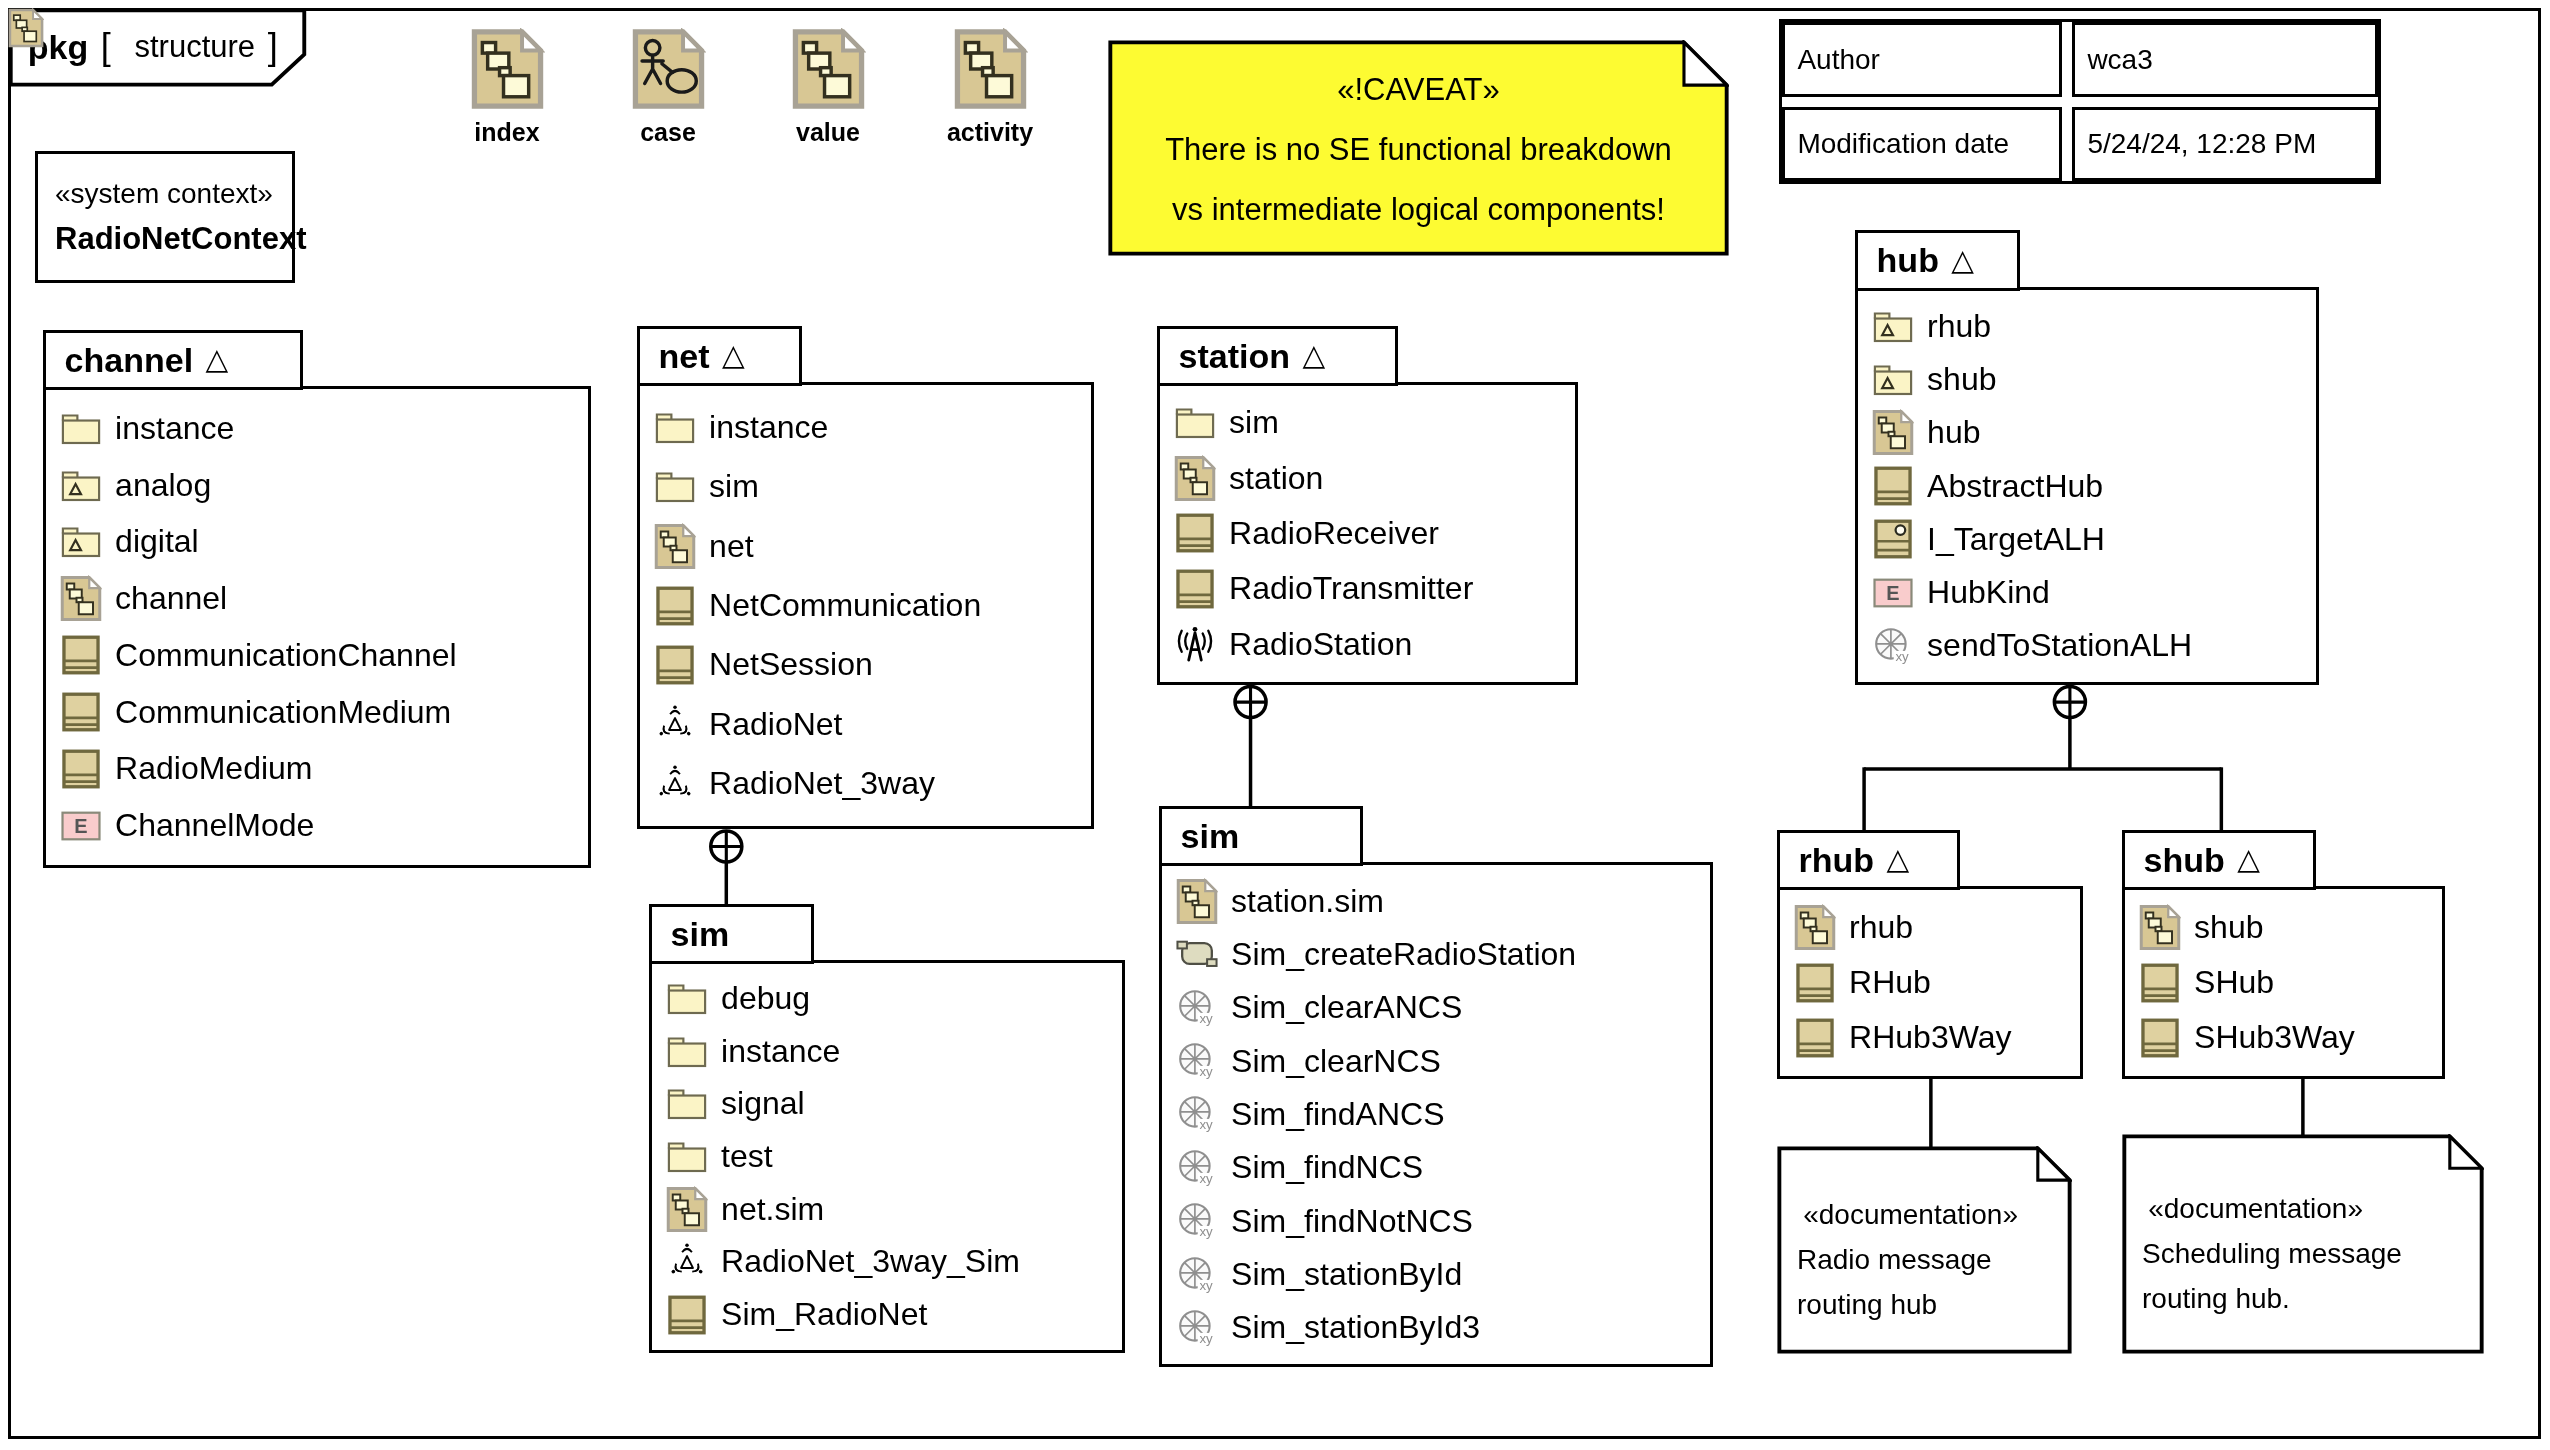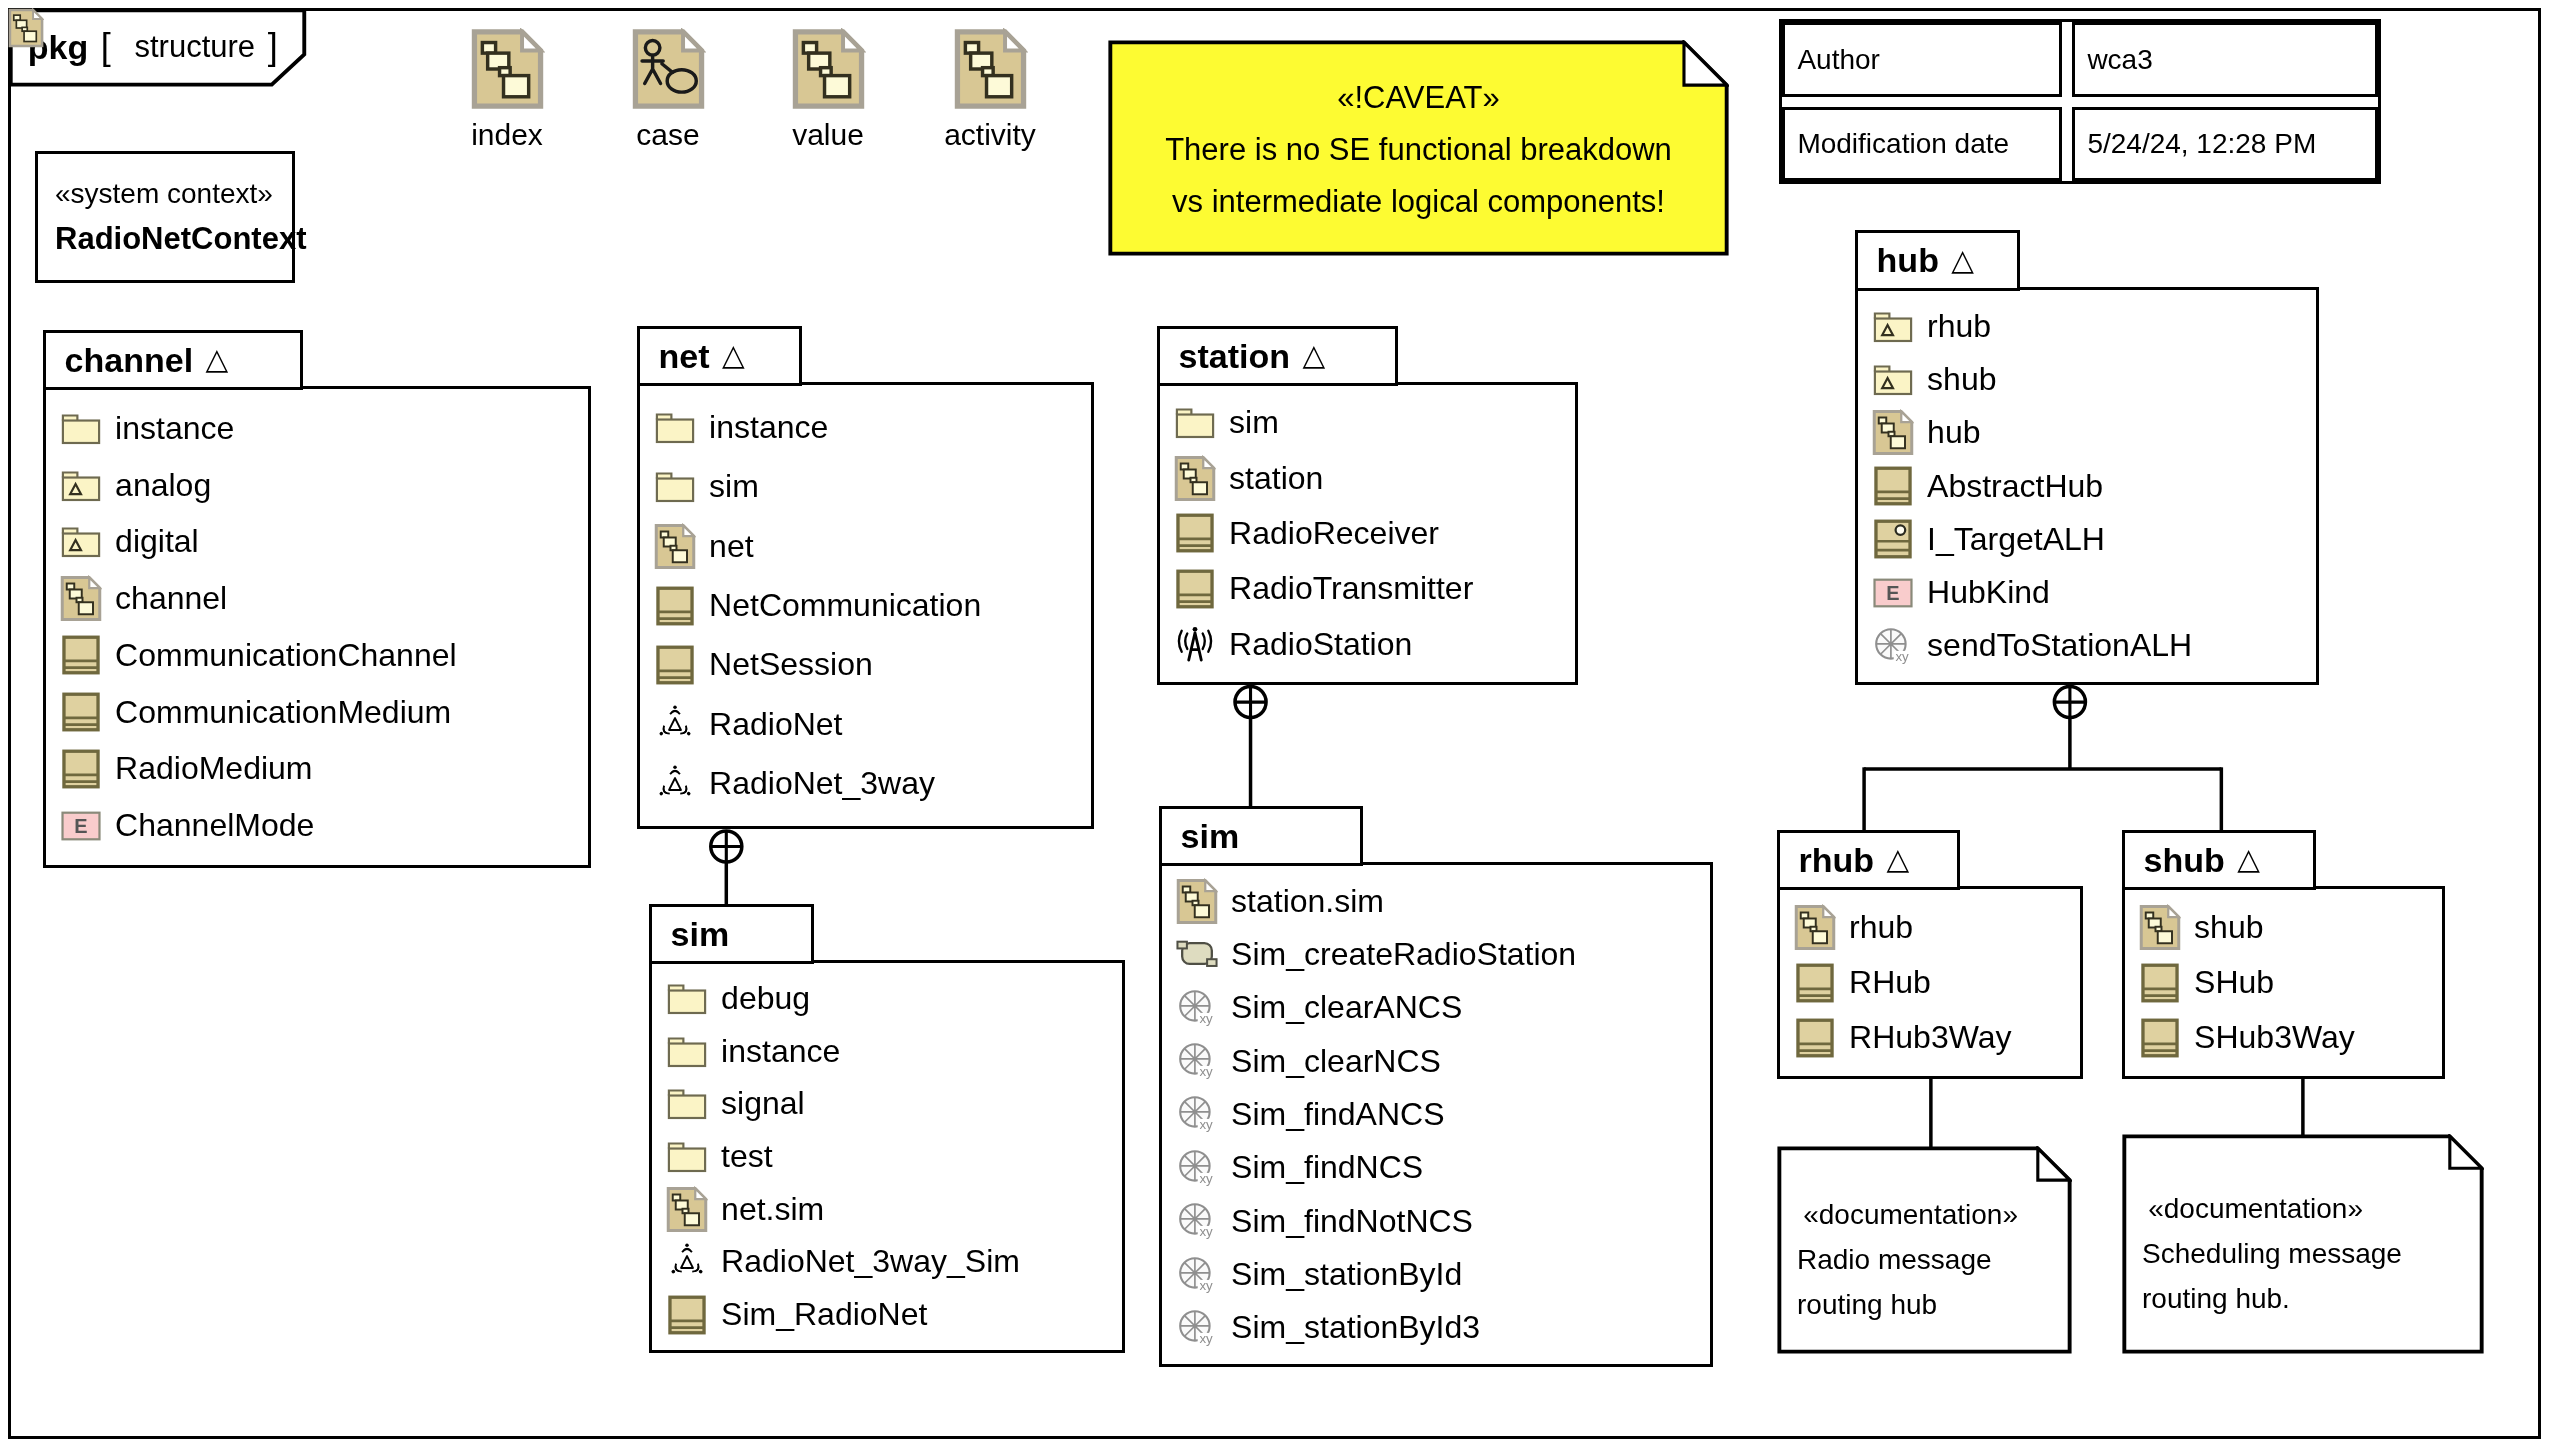--- a/index.html
+++ b/index.html
@@ -12,25 +12,25 @@
   .tab-content{position:absolute;inset:0;display:flex;align-items:center;padding-left:20px;gap:11px;}
   .tab-kw{font-weight:bold;font-size:34px;}
   .tab-br{font-size:36px;font-weight:400;padding:0 1.6px;}
   .tab-name{font-size:31px;}
   
   .ctx-box{position:absolute;border:3.9px solid #000;background:#fff;display:flex;flex-direction:column;justify-content:center;gap:11px;padding-left:17px;margin-top:41px;}
   .ctx-stereo{font-size:28px;}
   .ctx-name{font-size:31px;font-weight:bold;}
   
   .tool-item{position:absolute;display:flex;flex-direction:column;align-items:center;gap:4.7px;}
-  .tool-label{font-size:30px;font-weight:normal;}
+  .tool-label{font-size:25px;font-weight:bold;}
   
   .note{position:absolute;}
   .note .note-shape{position:absolute;inset:0;}
-  .caveat-text{position:absolute;inset:0;display:flex;flex-direction:column;align-items:center;justify-content:center;gap:16px;font-size:31px;padding-top:3.1px;}
+  .caveat-text{position:absolute;inset:0;display:flex;flex-direction:column;align-items:center;justify-content:center;gap:24px;font-size:31px;padding-top:3.1px;}
   .doc-text{position:absolute;inset:0;display:flex;flex-direction:column;justify-content:center;gap:13.2px;font-size:28px;padding:23px 7.8px 3.1px 20px;}
   .doc-text .stereo{padding-left:6.2px;}
   
   .info-table{position:absolute;border:3.9px solid #000;background:#fff;display:grid;grid-template-columns:280px 1fr;gap:10px;box-sizing:border-box;}
   .info-cell{border:3.1px solid #000;font-size:28px;display:flex;align-items:center;padding-left:12.4px;background:#fff;}
   
   .pkg-header{position:absolute;background:#fff;border:3.9px solid #000;display:flex;align-items:center;padding-left:18.6px;box-sizing:border-box;z-index:2;}
   .pkg-name{font-weight:bold;font-size:34px;}
   .pkg-tri{font-size:29.5px;margin-left:12.4px;transform:translateY(-0.8px);}
   .pkg-body{position:absolute;background:#fff;border:3.9px solid #000;box-sizing:border-box;display:flex;flex-direction:column;justify-content:space-evenly;padding:6.2px 0;z-index:1;}

